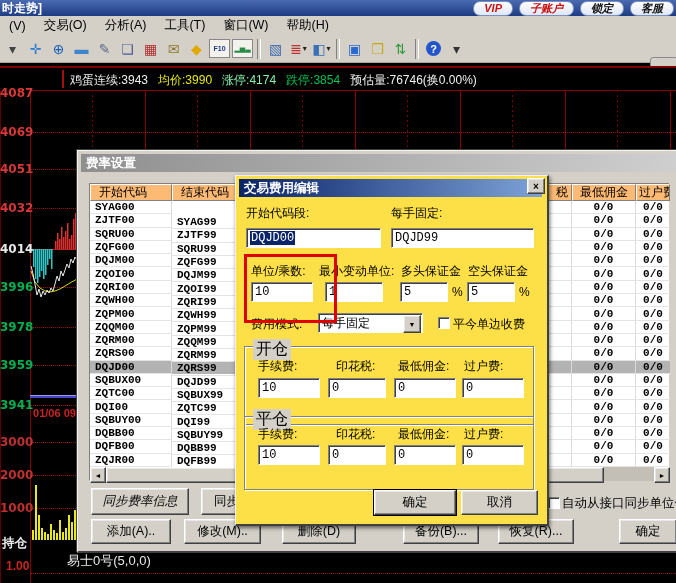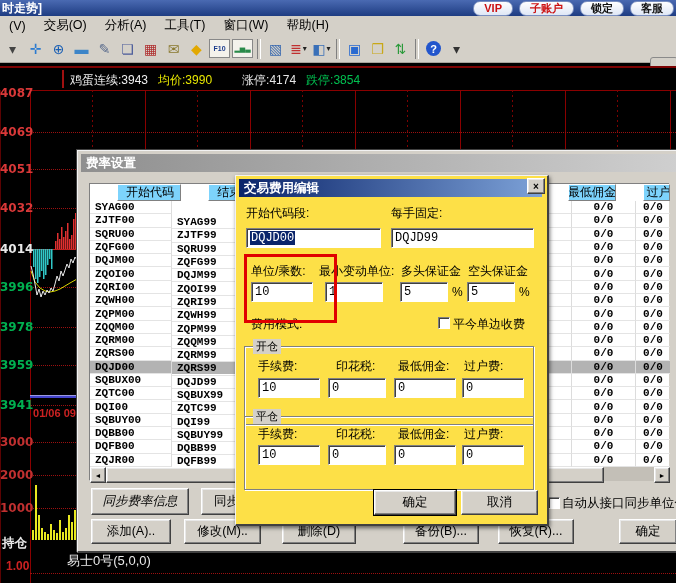--- a/index.html
+++ b/index.html
@@ -4,21 +4,21 @@
 <style>
   html,body{margin:0;padding:0;background:#555;}
   #screen{position:relative;width:676px;height:583px;background:#000;overflow:hidden;
           font-family:"Liberation Sans","DejaVu Sans",sans-serif;font-size:12px;color:#000;}
   .abs{position:absolute;}
   
   #titlebar{left:0;top:0;width:676px;height:16px;background:linear-gradient(180deg,#4a6ab2,#1e3c82);}
   #title-frag{left:2px;top:1px;color:#fff;font-weight:bold;font-size:12px;line-height:14px;}
   #title-buttons{right:2px;top:1px;display:flex;gap:6px;}
   .pill{height:13px;line-height:13px;padding:0 10px;font-size:11px;font-weight:bold;
-        background:linear-gradient(180deg,#ffffff,#dfe7f6);border:1px solid #7a8fc0;border-radius:7px;}
+        background:linear-gradient(180deg,#ffffff,#dfe7f6);border:1px solid #7a8fc0;border-radius:7px;font-style:italic;}
   #menubar{left:0;top:16px;width:676px;height:19px;background:#d4d0c8;border-bottom:1px solid #bdb9b1;display:flex;align-items:center;}
   .menu-item{padding:1px 9px;font-size:12.5px;}
   #toolbar{left:0;top:35px;width:676px;height:28px;background:#d4d0c8;display:flex;align-items:center;padding-left:1px;border-bottom:1px solid #a8a49c;box-sizing:border-box;}
   .ticon{width:21px;height:21px;display:flex;align-items:center;justify-content:center;font-size:14px;margin:0 1px;}
   .ticon.small-text{font-size:7px;font-weight:bold;border:1px solid #888;background:#f4f2ec;width:19px;height:17px;}
   .tsep{width:2px;height:20px;border-left:1px solid #808080;border-right:1px solid #fff;margin:0 3px;}
   .tdrop{font-size:8px;color:#222;margin-left:1px;}
   .circle-icon{width:15px;height:15px;border-radius:50%;display:flex;align-items:center;justify-content:center;font-size:11px;font-weight:bold;}
   #toolbar-fragment{left:650px;top:57px;width:26px;height:13px;background:#d4d0c8;border:1px solid #8a8a8a;border-radius:3px;}
   
@@ -40,22 +40,22 @@
   #time-label{left:32px;top:407px;width:45px;overflow:hidden;white-space:nowrap;color:#cc2222;font-size:11px;font-weight:bold;text-align:center;}
   #pos-label{left:2px;top:535px;color:#e8e8e8;font-size:12.5px;font-weight:bold;}
   #sub-label{left:6px;top:559px;color:#cc2222;font-size:12px;font-weight:bold;}
   #indicator-label{left:67px;top:552px;color:#e8e8e8;font-size:13px;}
   
   .btn{background:#d4d0c8;border-top:1px solid #fff;border-left:1px solid #fff;border-right:1px solid #404040;border-bottom:1px solid #404040;
        box-shadow:inset -1px -1px 0 #808080,inset 1px 1px 0 #e8e8e8;
        display:flex;align-items:center;justify-content:center;font-size:12.5px;}
   .sunken{background:#fff;border-top:1px solid #808080;border-left:1px solid #808080;border-right:1px solid #fff;border-bottom:1px solid #fff;
           box-shadow:inset 1px 1px 0 #404040;}
-  .hcell{background:#7dd3fc;border-top:1px solid #fff;border-left:1px solid #fff;border-right:1px solid #808080;border-bottom:1px solid #808080;
-         display:flex;align-items:center;height:17px;box-sizing:border-box;font-size:12px;overflow:hidden;white-space:nowrap;margin-left:27px;}
+  .hcell{background:#fdba74;border-top:1px solid #fff;border-left:1px solid #fff;border-right:1px solid #808080;border-bottom:1px solid #808080;
+         display:flex;align-items:center;height:17px;box-sizing:border-box;font-size:12px;overflow:hidden;white-space:nowrap;}
   
   #rate-dialog{left:77px;top:150px;width:599px;height:400px;background:#d4d0c8;z-index:5;
                border-left:1px solid #f2f2f2;border-top:1px solid #f2f2f2;border-bottom:2px solid #404040;box-shadow:-1px -1px 0 #404040;}
   #rate-title{left:3px;top:3px;width:596px;height:18px;background:linear-gradient(90deg,#8f8f8f,#cfcfcf);
               color:#fff;font-weight:bold;font-size:12.5px;line-height:18px;padding-left:5px;box-sizing:border-box;}
   #rate-table{left:11px;top:32px;width:580px;height:298px;background:#fff;border-top:1px solid #808080;border-left:1px solid #808080;border-bottom:1px solid #fff;box-sizing:border-box;}
   #rate-head{left:0;top:0;width:580px;height:17px;display:flex;}
   #rate-rows{left:0;top:17px;width:580px;height:266px;overflow:hidden;}
   .trow{display:flex;height:13.3px;font:bold 11px "Liberation Mono","DejaVu Sans Mono",monospace;align-items:center;}
   .trow.sel{background:#b3b3b3;}
@@ -74,21 +74,21 @@
               box-shadow:1px 2px 4px rgba(0,0,0,.55);}
   #fee-title{left:3px;top:3px;width:303px;height:18px;background:linear-gradient(90deg,#0a246a,#7da2d8);
              color:#fff;font-weight:bold;font-size:12.5px;line-height:18px;padding-left:5px;box-sizing:border-box;}
   #fee-close{right:2px;top:2px;width:16px;height:14px;font-size:10px;font-weight:bold;}
   .flabel{position:absolute;font-size:12px;white-space:nowrap;}
   .finput{position:absolute;height:20px;box-sizing:border-box;font-size:12px;display:flex;align-items:center;padding-left:3px;
           font-family:"Liberation Mono","DejaVu Sans Mono",monospace;}
   .selection{background:#0a246a;color:#fff;padding:0 1px;}
   #red-box{left:8px;top:78px;width:87px;height:63px;border:3px solid #e00000;z-index:12;}
   .group{position:absolute;border:1px solid #808080;box-shadow:1px 1px 0 #fff,inset 1px 1px 0 #fff;}
-  .group-title{position:absolute;top:-8px;left:8px;background:#d4d0c8;padding:0 3px;font-size:11px;text-align:center;}
+  .group-title{position:absolute;top:-8px;left:8px;background:#d4d0c8;padding:0 3px;font-size:16px;text-align:center;}
   .cbox{position:absolute;width:10px;height:10px;background:#fff;border-top:1px solid #808080;border-left:1px solid #808080;border-right:1px solid #fff;border-bottom:1px solid #fff;box-shadow:inset 1px 1px 0 #404040;}
   .combo-arrow{position:absolute;right:1px;top:1px;width:16px;height:16px;font-size:7px;}
   .default-btn{outline:1px solid #000;}
   .focus-inner{box-shadow:inset -1px -1px 0 #808080,inset 1px 1px 0 #e8e8e8,inset 0 0 0 3px #d4d0c8;}
   svg{position:absolute;left:0;top:0;z-index:2;pointer-events:none;}
 </style>
 </head>
 <body>
 
 <div id="screen">
@@ -139,22 +139,23 @@
       <div class="ticon" style="color: rgb(51, 51, 51);">▾</div>
     </div>
   <div class="abs" id="toolbar-fragment"></div>
 
   <div class="abs" id="quote">
     <div class="abs" id="quote-redline"></div>
     <div class="abs" id="quote-tick"></div>
     <div class="abs" id="quote-text">
         <div style="color: rgb(240, 240, 240);">鸡蛋连续:3943</div>
         <div style="color: rgb(232, 232, 0);">均价:3990</div>
-        <div style="color: #e5e5e5; margin-left: 20px;">涨停:4174</div>
+        <div style="color: #86efac;">涨停:4174</div>
         <div style="color: rgb(0, 192, 80);">跌停:3854</div>
+        <div style="color: rgb(240, 240, 240);">预估量:76746(换0.00%)</div>
       </div>
   </div>
 
   <div class="abs" id="frame-top"></div>
   <div class="abs" id="frame-left"></div>
   <div class="abs" id="frame-edge"></div>
   <div id="gridlayer">
       <div class="gridv solid" style="left: 145px;"></div>
       <div class="gridv solid" style="left: 250px;"></div>
       <div class="gridv solid" style="left: 355px;"></div>
@@ -438,20 +439,24 @@
     <div class="flabel" style="left:165px;top:87px;">多头保证金</div>
     <div class="flabel" style="left:232px;top:87px;">空头保证金</div>
     <div class="finput sunken" style="left:15px;top:106px;width:62px;">10</div>
     <div class="finput sunken" style="left:89px;top:106px;width:58px;">1</div>
     <div class="finput sunken" style="left:164px;top:106px;width:48px;">5</div>
     <div class="flabel" style="left:216px;top:109px;">%</div>
     <div class="finput sunken" style="left:231px;top:106px;width:48px;">5</div>
     <div class="flabel" style="left:283px;top:109px;">%</div>
 
     <div class="flabel" style="left:15px;top:140px;">费用模式:</div>
+    <div class="finput sunken" style="left:82px;top:137px;width:105px;font-family:'Liberation Sans','DejaVu Sans',sans-serif;">
+      <span>每手固定</span>
+      <div class="btn combo-arrow">▼</div>
+    </div>
     <div class="cbox" style="left:202px;top:141px;"></div>
     <div class="flabel" style="left:217px;top:140px;">平今单边收费</div>
 
     <div class="group" style="left:8px;top:170px;width:288px;height:77px;">
       <div class="group-title">开仓</div>
       <div class="flabel" style="left:13px;top:11px;">手续费:</div>
       <div class="flabel" style="left:91px;top:11px;">印花税:</div>
       <div class="flabel" style="left:153px;top:11px;">最低佣金:</div>
       <div class="flabel" style="left:219px;top:11px;">过户费:</div>
       <div class="finput sunken" style="left:13px;top:31px;width:62px;">10</div>

